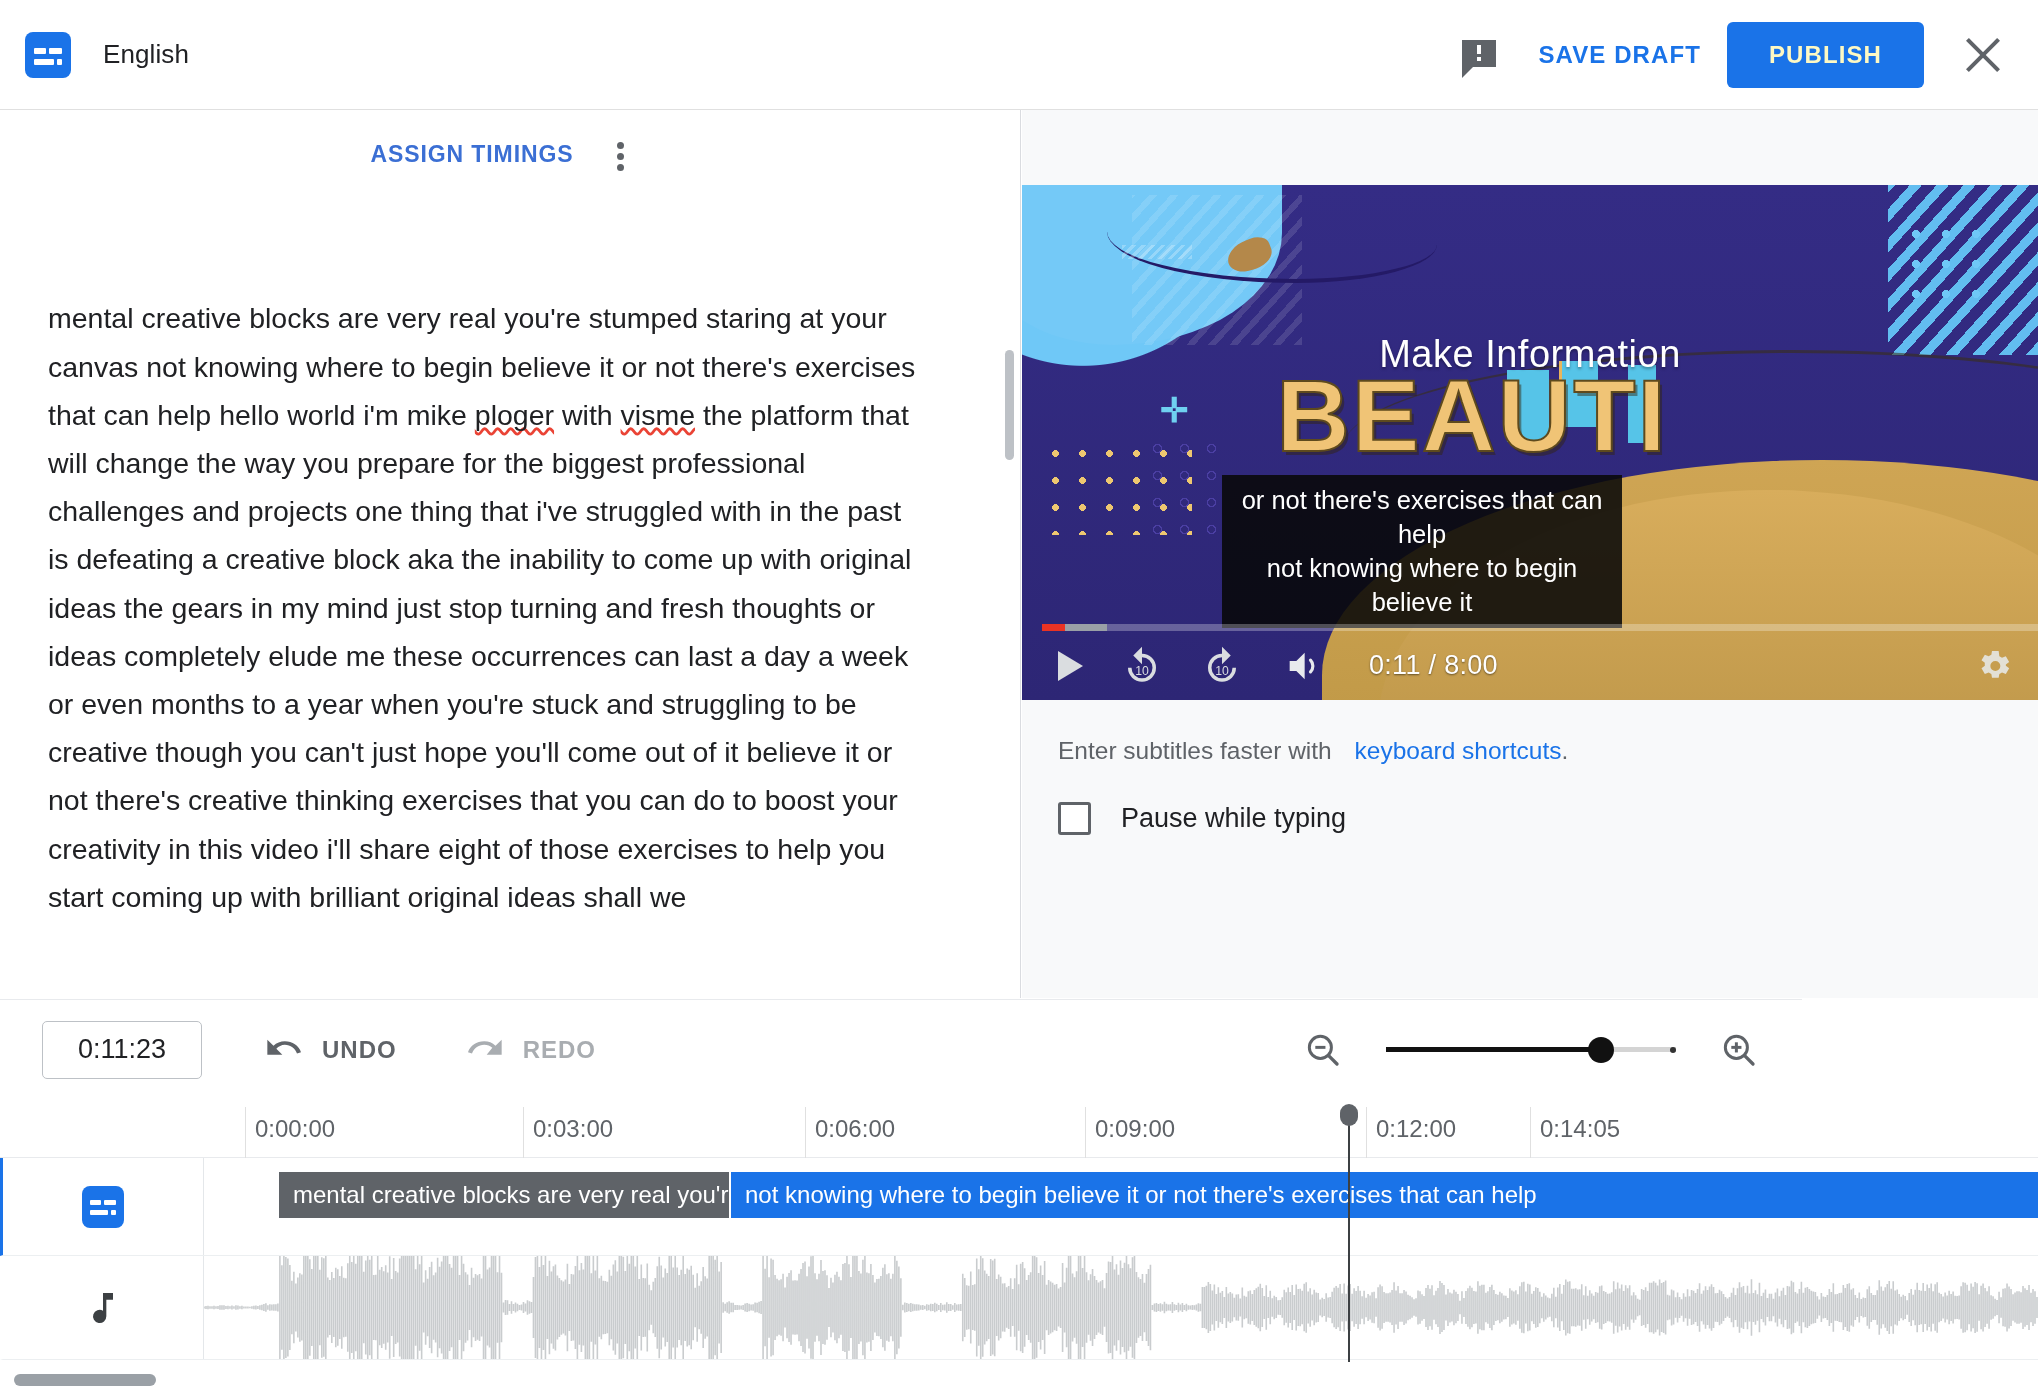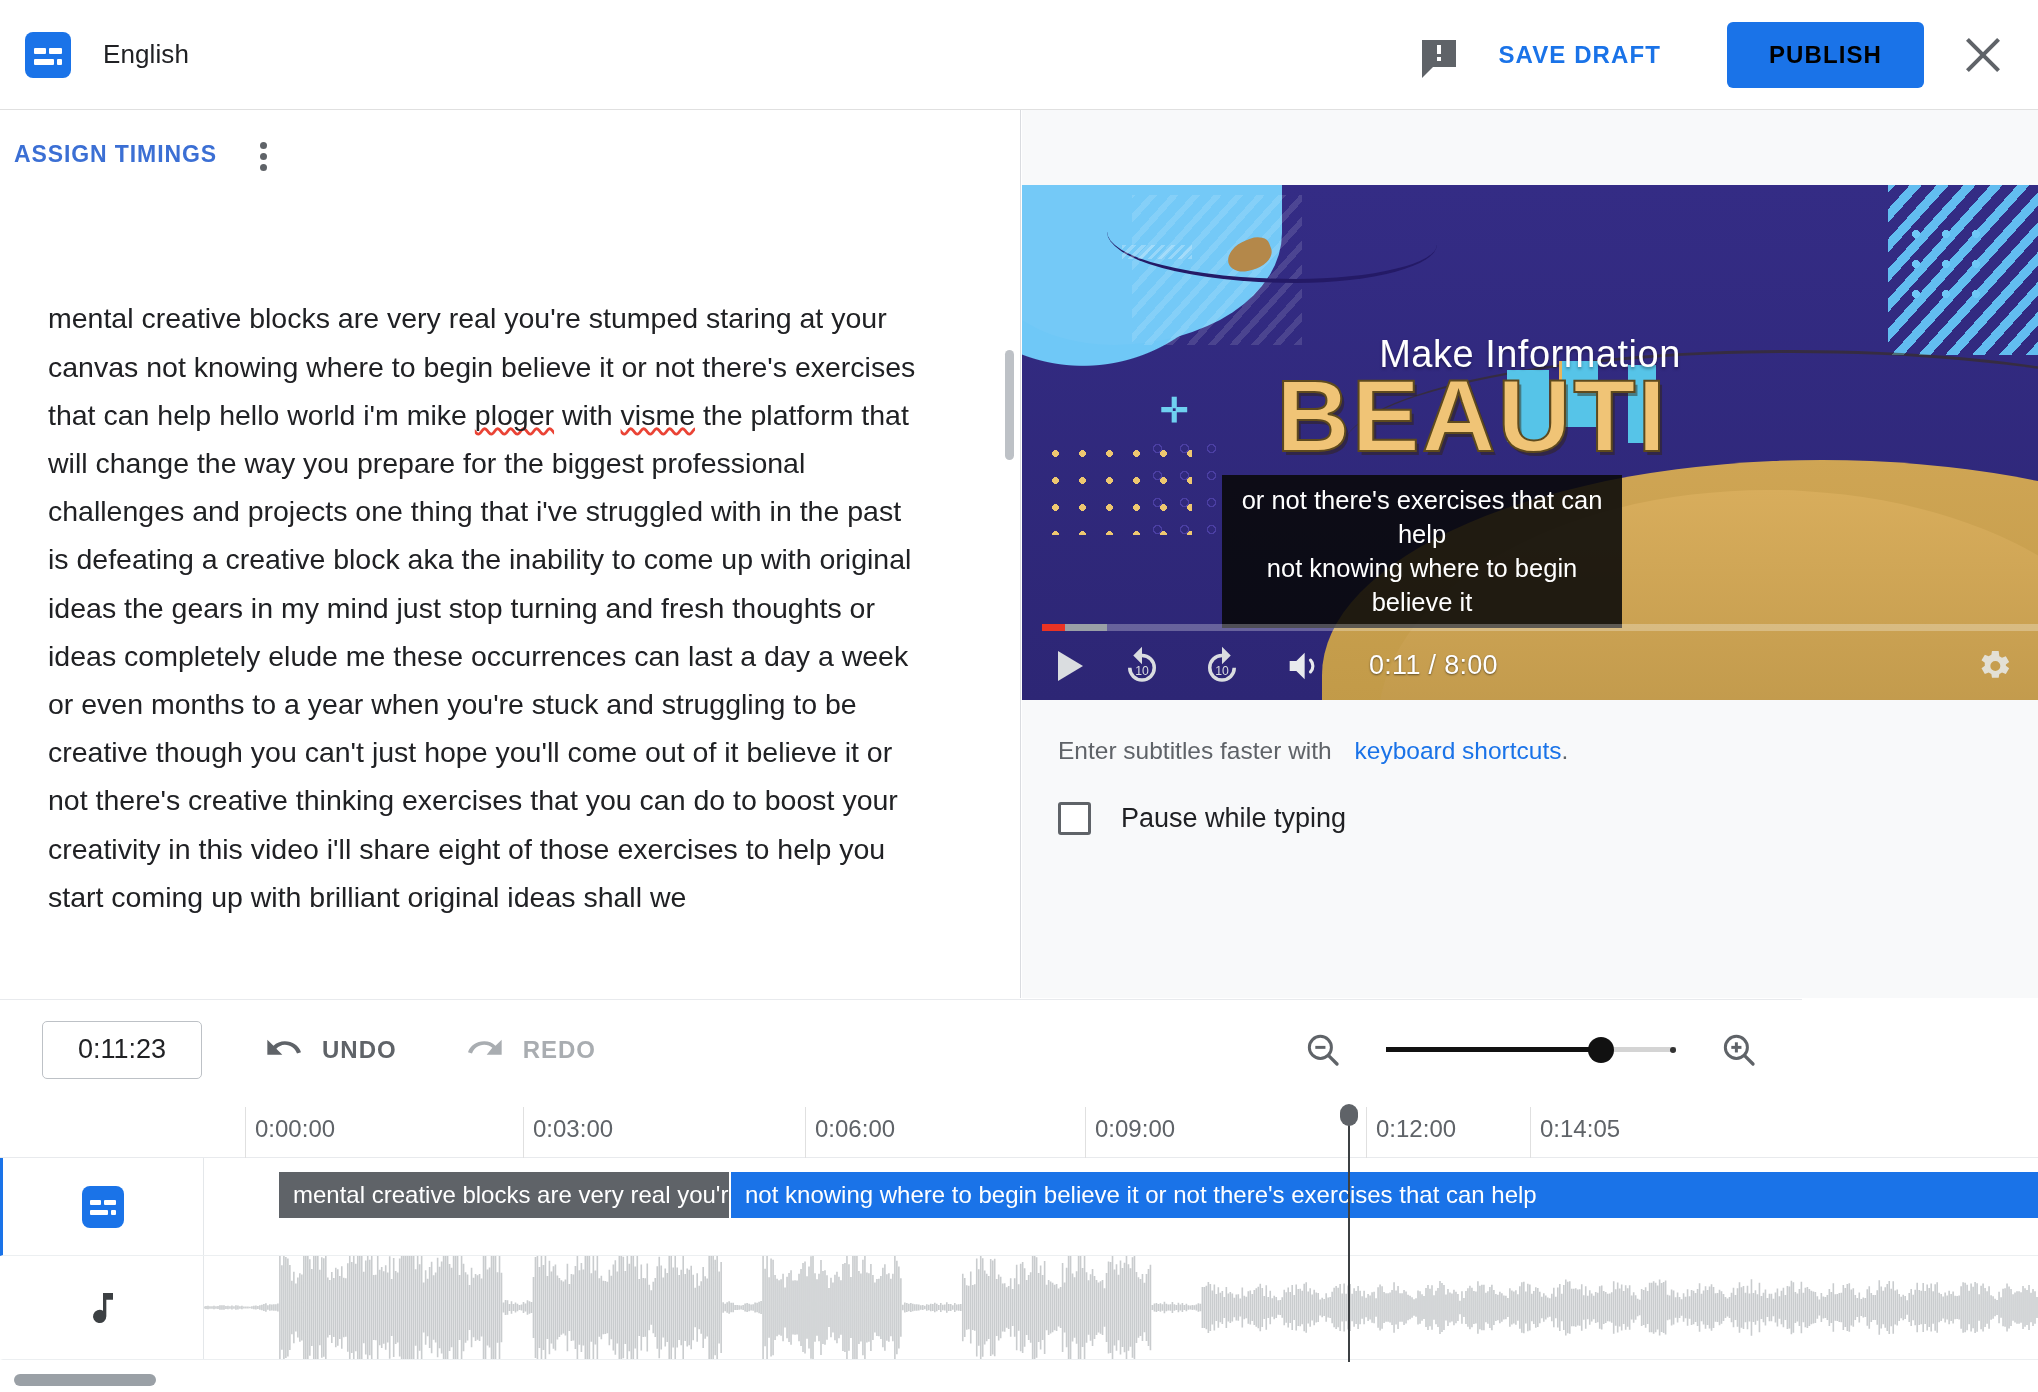--- a/index.html
+++ b/index.html
@@ -51,21 +51,21 @@
   .feedback-icon .excl-bar { top: 13px; width: 4px; height: 9px; }
   .feedback-icon .excl-dot { top: 25px; width: 4px; height: 4px; }
 
   .btn-text {
     font-size: 24px; font-weight: 700; color: #1a73e8;
     letter-spacing: 1.1px; background: none; border: none;
     cursor: pointer; padding: 14px 10px; white-space: nowrap;
     font-family: "Liberation Sans", sans-serif;
   }
   .btn-publish {
-    margin-left: 56px; background: #1a73e8; color: #000000;
+    margin-left: 16px; background: #1a73e8; color: #fef9c3;
     font-size: 24px; font-weight: 700; letter-spacing: 1.1px;
     border: none; border-radius: 6px; padding: 19px 42px; cursor: pointer;
     font-family: "Liberation Sans", sans-serif; white-space: nowrap;
   }
   .close-x {
     width: 50px; height: 50px; margin-left: 34px; margin-right: 30px;
     position: relative; cursor: pointer; flex: 0 0 auto;
   }
   .close-x i {
     position: absolute; left: 3px; top: 23px; width: 44px; height: 4px;
@@ -74,21 +74,21 @@
   .close-x i:first-child { transform: rotate(45deg); }
   .close-x i:last-child  { transform: rotate(-45deg); }
 
   
   .left-panel {
     position: absolute; left: 0; top: 110px; width: 1021px; height: 888px;
     background: #fff; border-right: 1px solid #dadce0; overflow: hidden;
   }
   .assign-row {
     height: 88px; display: flex; align-items: center;
-    justify-content: flex-start; padding-right: 22px;
+    justify-content: center; padding-right: 22px;
   }
   .assign-btn {
     font-size: 23px; font-weight: 700; color: #3b6fd4; letter-spacing: .9px;
     background: none; border: none; cursor: pointer; padding: 10px 14px;
     font-family: "Liberation Sans", sans-serif;
   }
   .kebab { width: 44px; height: 44px; position: relative; cursor: pointer; margin-left: 10px;}
   .kebab span {
     position: absolute; left: 19px; width: 7px; height: 7px; border-radius: 50%;
     background: #5f6368;

